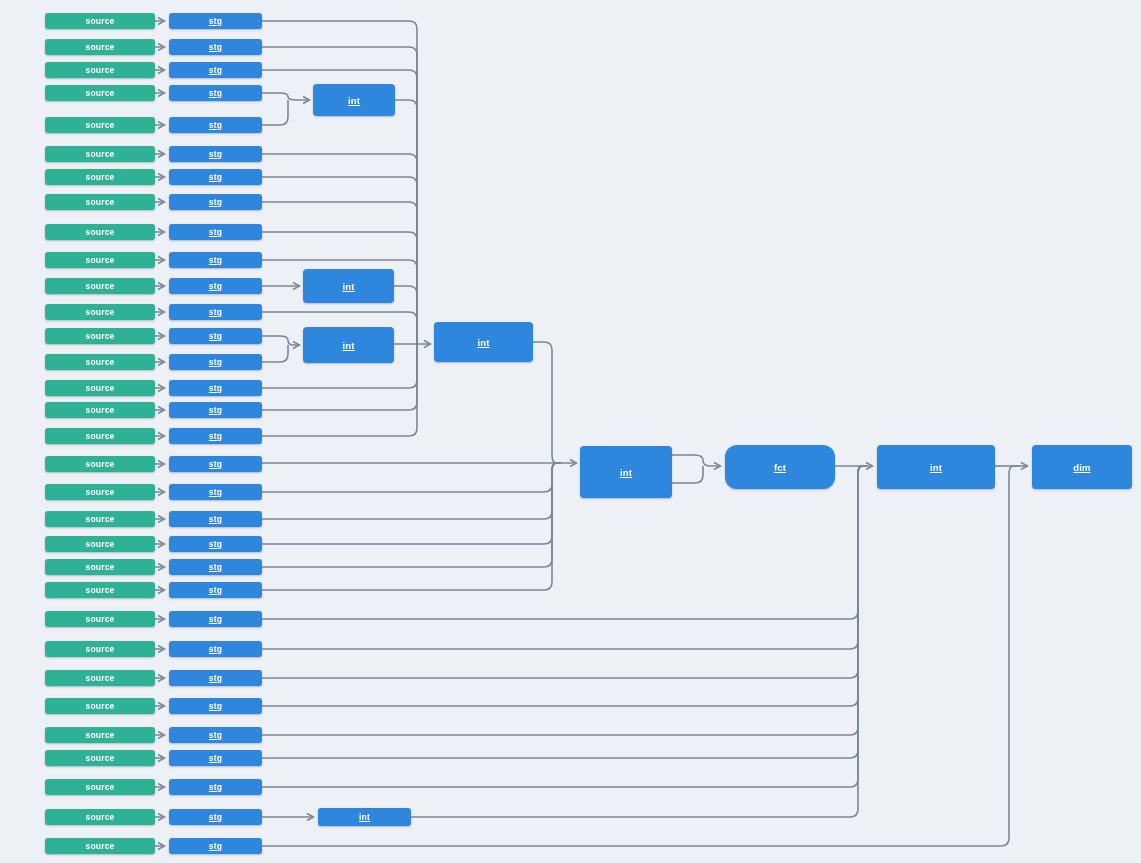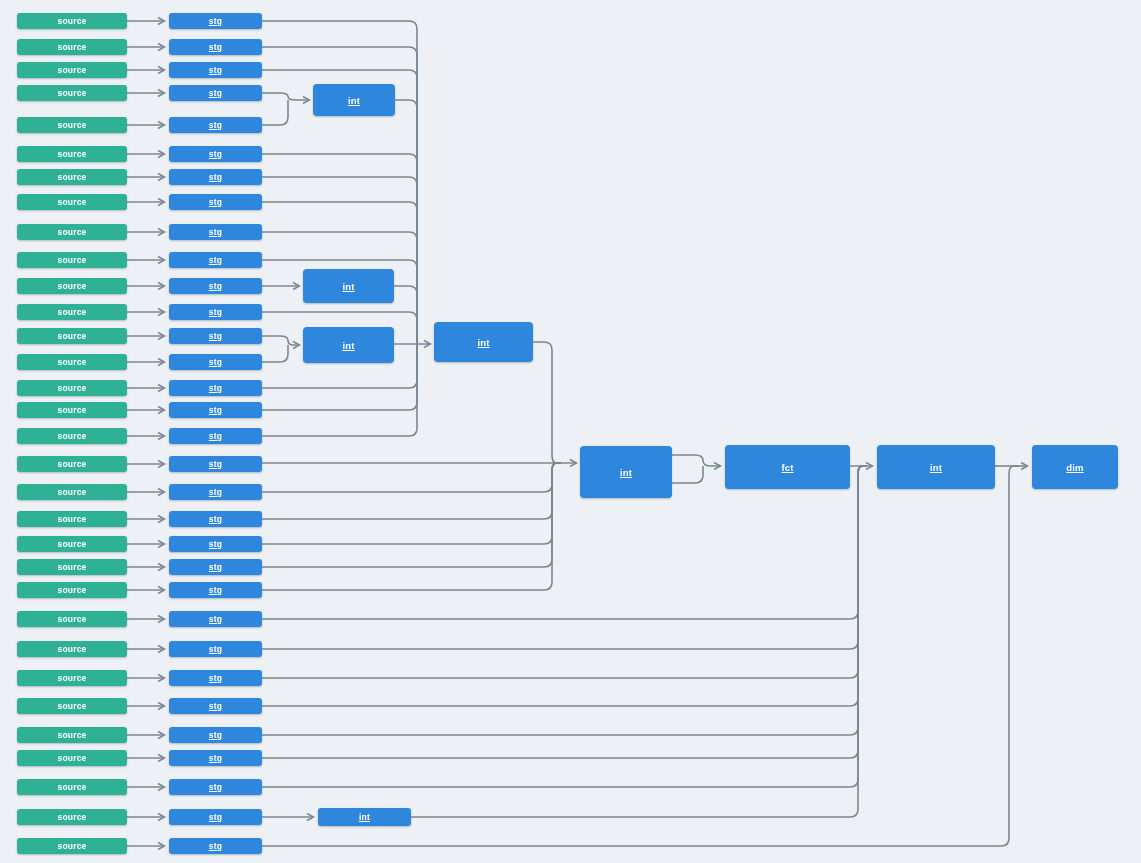--- a/index.html
+++ b/index.html
@@ -17,21 +17,21 @@
   .node{
     position:absolute;
     display:flex;align-items:center;justify-content:center;
     color:var(--nodetext,#fff);
     font-weight:bold;font-size:8.5px;letter-spacing:.2px;
     border-radius:3px;
     box-shadow:0 1px 2px rgba(26,40,54,.28);
     cursor:pointer;user-select:none;
   }
   .node.lg{font-size:9.5px;border-radius:4px;}
-  .node.source{background:var(--src,#2eb194);}
+  .node.source{background:var(--src,#2eb194);margin-left:28px;}
   .node.model{background:var(--mdl,#2e87dc);text-decoration:underline;}
 </style>
 </head>
 <body>
 
 <div class="canvas">
   <svg id="edges" width="1141" height="863" viewBox="0 0 1141 863">
     <defs>
       <marker id="arr" markerUnits="userSpaceOnUse" markerWidth="10" markerHeight="10" refX="7" refY="5" orient="auto">
         <path class="arrowhead" d="M1 1.5 L7.5 5 L1 8.5"></path>
@@ -174,18 +174,18 @@
       <div class="node model" style="left: 169px; top: 779px; width: 93px; height: 16px;">stg</div>
       <div class="node source" style="left: 17px; top: 809px; width: 110px; height: 16px;">source</div>
       <div class="node model" style="left: 169px; top: 809px; width: 93px; height: 16px;">stg</div>
       <div class="node source" style="left: 17px; top: 838px; width: 110px; height: 16px;">source</div>
       <div class="node model" style="left: 169px; top: 838px; width: 93px; height: 16px;">stg</div>
       <div class="node model lg" style="left: 313px; top: 84px; width: 82px; height: 32px;">int</div>
       <div class="node model lg" style="left: 303px; top: 269px; width: 91px; height: 34px;">int</div>
       <div class="node model lg" style="left: 303px; top: 327px; width: 91px; height: 36px;">int</div>
       <div class="node model lg" style="left: 434px; top: 322px; width: 99px; height: 40px;">int</div>
       <div class="node model lg" style="left: 580px; top: 446px; width: 92px; height: 52px;">int</div>
-      <div class="node model lg" style="left: 725px; top: 445px; width: 125px; height: 44px;">fct</div>
+      <div class="node model lg" style="left: 725px; top: 445px; width: 110px; height: 44px; border-radius: 12px;">fct</div>
       <div class="node model lg" style="left: 877px; top: 445px; width: 118px; height: 44px;">int</div>
-      <div class="node model lg" style="left: 1032px; top: 445px; width: 86px; height: 44px;">dim</div>
+      <div class="node model lg" style="left: 1032px; top: 445px; width: 100px; height: 44px;">dim</div>
       <div class="node model" style="left: 318px; top: 808px; width: 93px; height: 18px;">int</div>
     </div>
 </div>
 
 </body></html>

